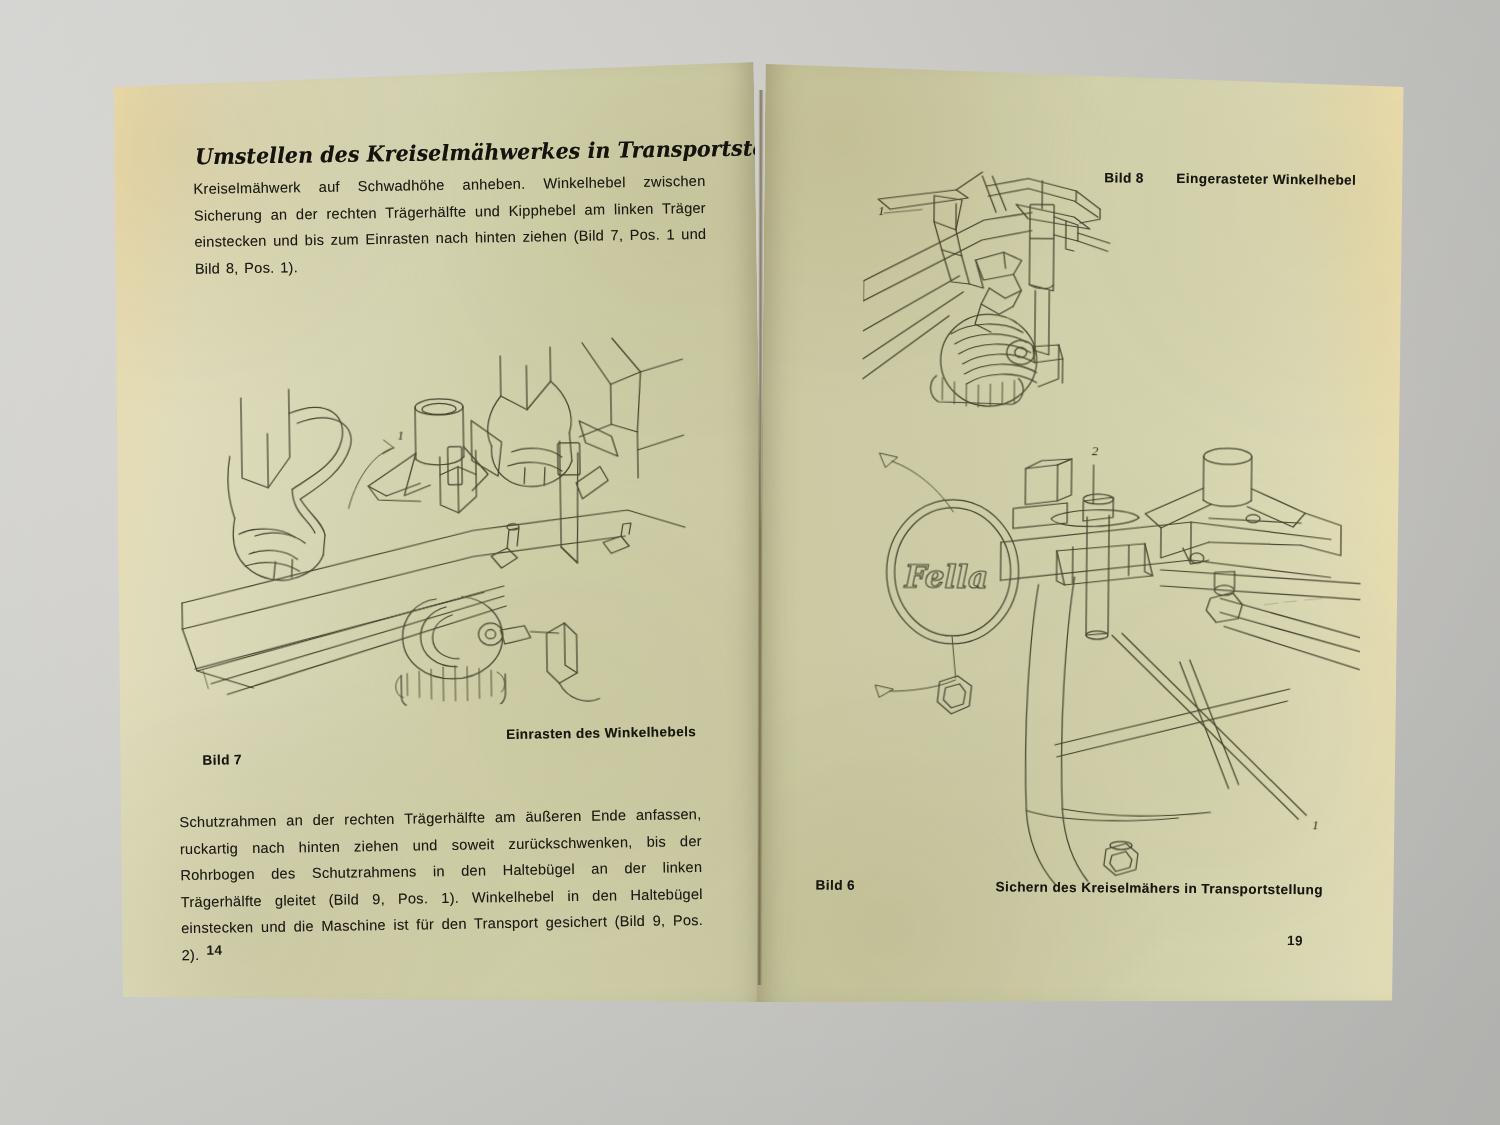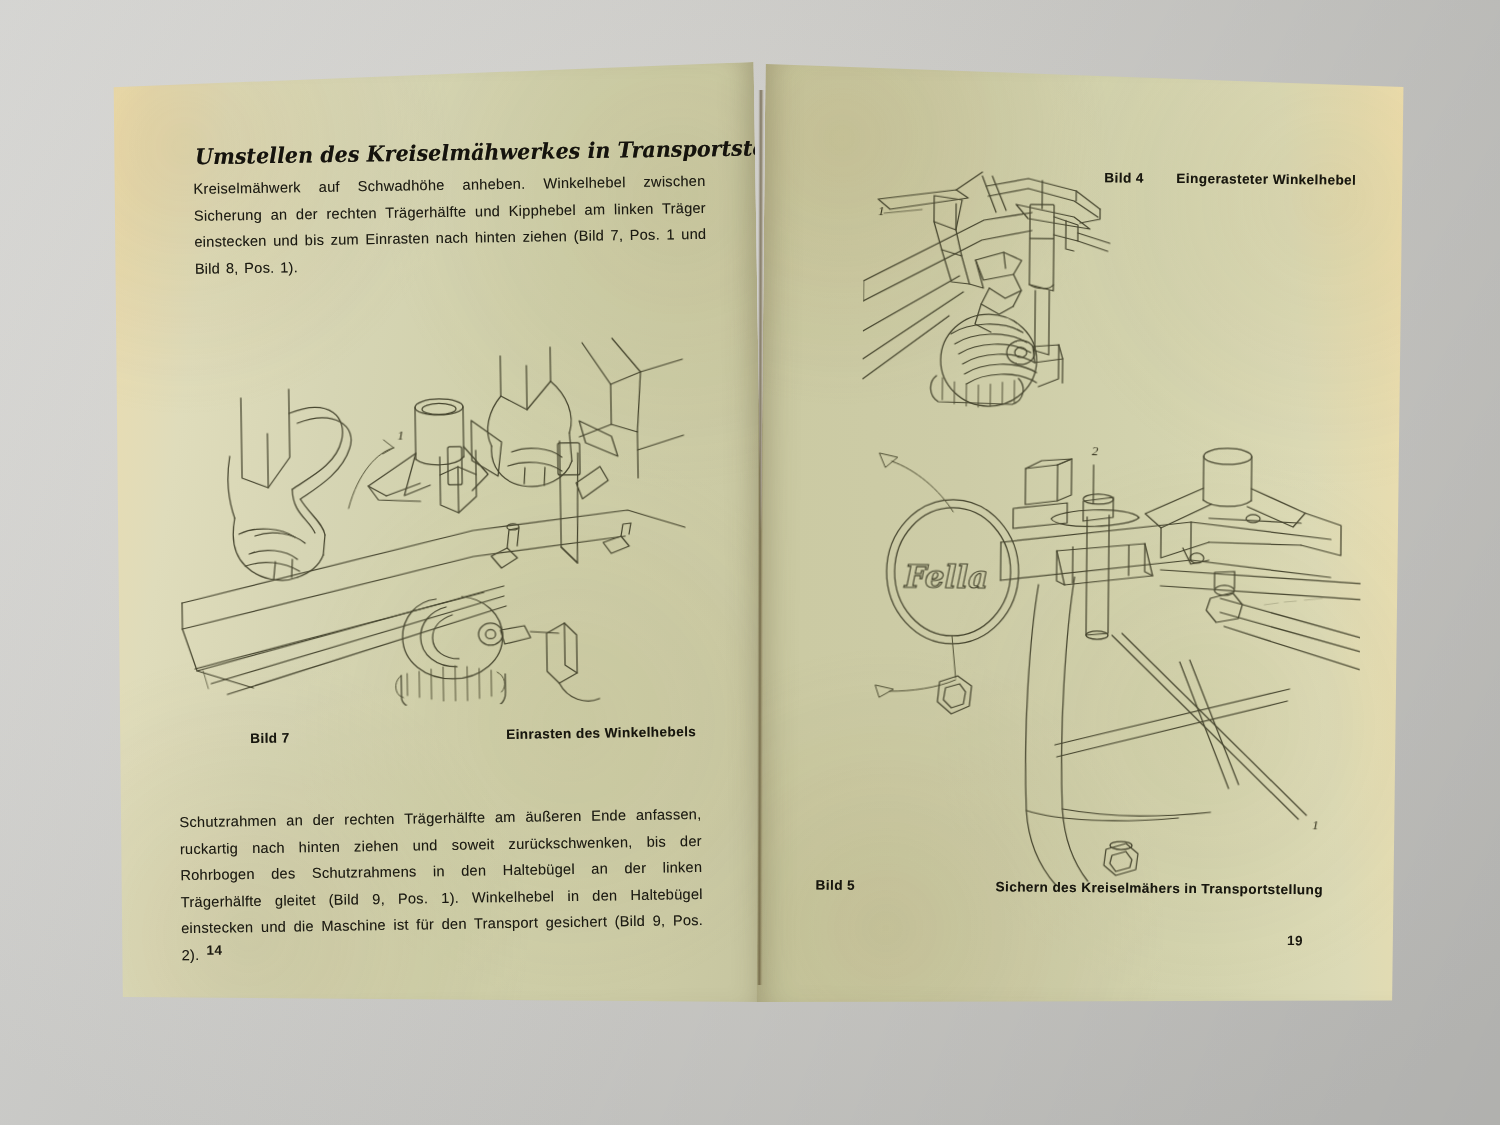--- a/index.html
+++ b/index.html
@@ -253,32 +253,32 @@
           <path d="M466 118 L512 104"></path>
           <path d="M440 92 L408 104"></path>
         </g>
 
         <text class="marker" x="226" y="104">1</text>
 
         <path class="ink-fine" d="M28 332 L33 350"></path>
       </svg>
     </div>
 
-    <div class="caption" style="left:86px; top:661px;margin-left:48px;">Bild 7</div>
+    <div class="caption" style="left:86px; top:682px;">Bild 7</div>
     <div class="caption" style="left:390px; top:661px;">Einrasten des Winkelhebels</div>
 
     <div class="body-text" style="left:62px; top:738px; width:522px;">Schutzrahmen an der rechten Trägerhälfte am äußeren Ende anfassen, ruckartig nach hinten ziehen und soweit zurückschwenken, bis der Rohrbogen des Schutzrahmens in den Haltebügel an der linken Trägerhälfte gleitet (Bild 9, Pos. 1). Winkelhebel in den Haltebügel einstecken und die Maschine ist für den Transport gesichert (Bild 9, Pos. 2).</div>
 
     <div class="folio" style="left:60px; top:872px;margin-left:27px;">14</div>
   </div>
 
   <div class="page" id="page-right">
     <div class="grain"></div>
 
-    <div class="caption" style="left:340px; top:105px;">Bild 4</div>
+    <div class="caption" style="left:340px; top:105px;">Bild 8</div>
     <div class="caption" style="left:412px; top:105px;">Eingerasteter Winkelhebel</div>
 
     <div class="figwrap" style="left:100px; top:100px; width:300px; height:250px;">
       <svg viewBox="0 0 300 250" preserveAspectRatio="none" aria-hidden="true">
 
         <g class="ink">
           <path d="M0 118 L120 56 L168 48"></path>
           <path d="M0 138 L118 76 L168 66"></path>
           <path d="M0 118 L0 138"></path>
           <path d="M0 168 L96 112"></path>
@@ -457,20 +457,20 @@
 
         <g class="ink-fine" style="opacity:.35">
           <path d="M404 178 L418 176 M424 175 L436 174 M444 173 L462 171"></path>
         </g>
 
         <text class="marker" x="230" y="30">2</text>
         <text class="marker" x="454" y="402">1</text>
       </svg>
     </div>
 
-    <div class="caption" style="left:58px; top:815px;">Bild 5</div>
+    <div class="caption" style="left:58px; top:815px;">Bild 6</div>
     <div class="caption" style="left:238px; top:815px;">Sichern des Kreiselmähers in Transportstellung</div>
 
     <div class="folio" style="left:530px; top:866px;">19</div>
   </div>
 
   <div id="gutter"></div>
 </div>
 
 </body></html>

